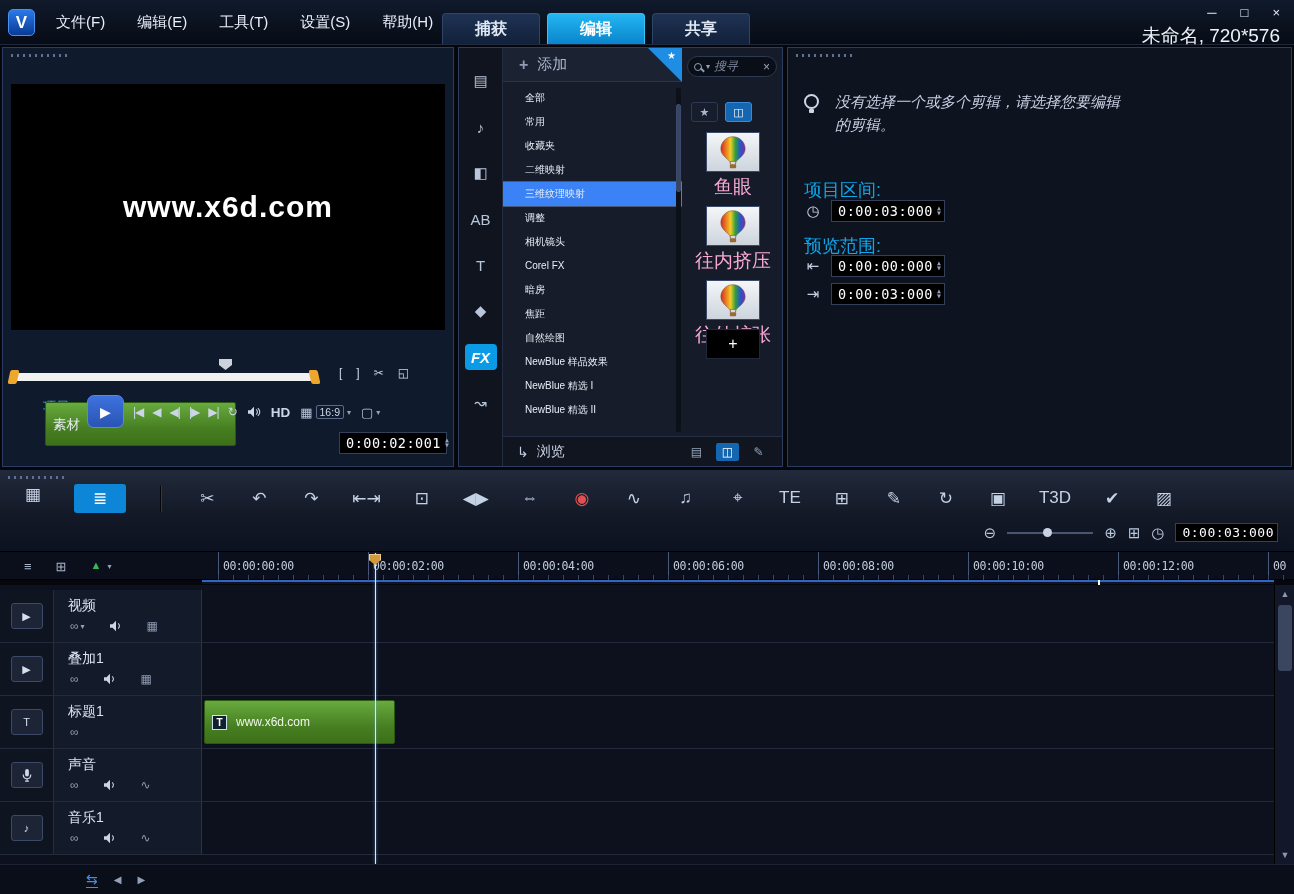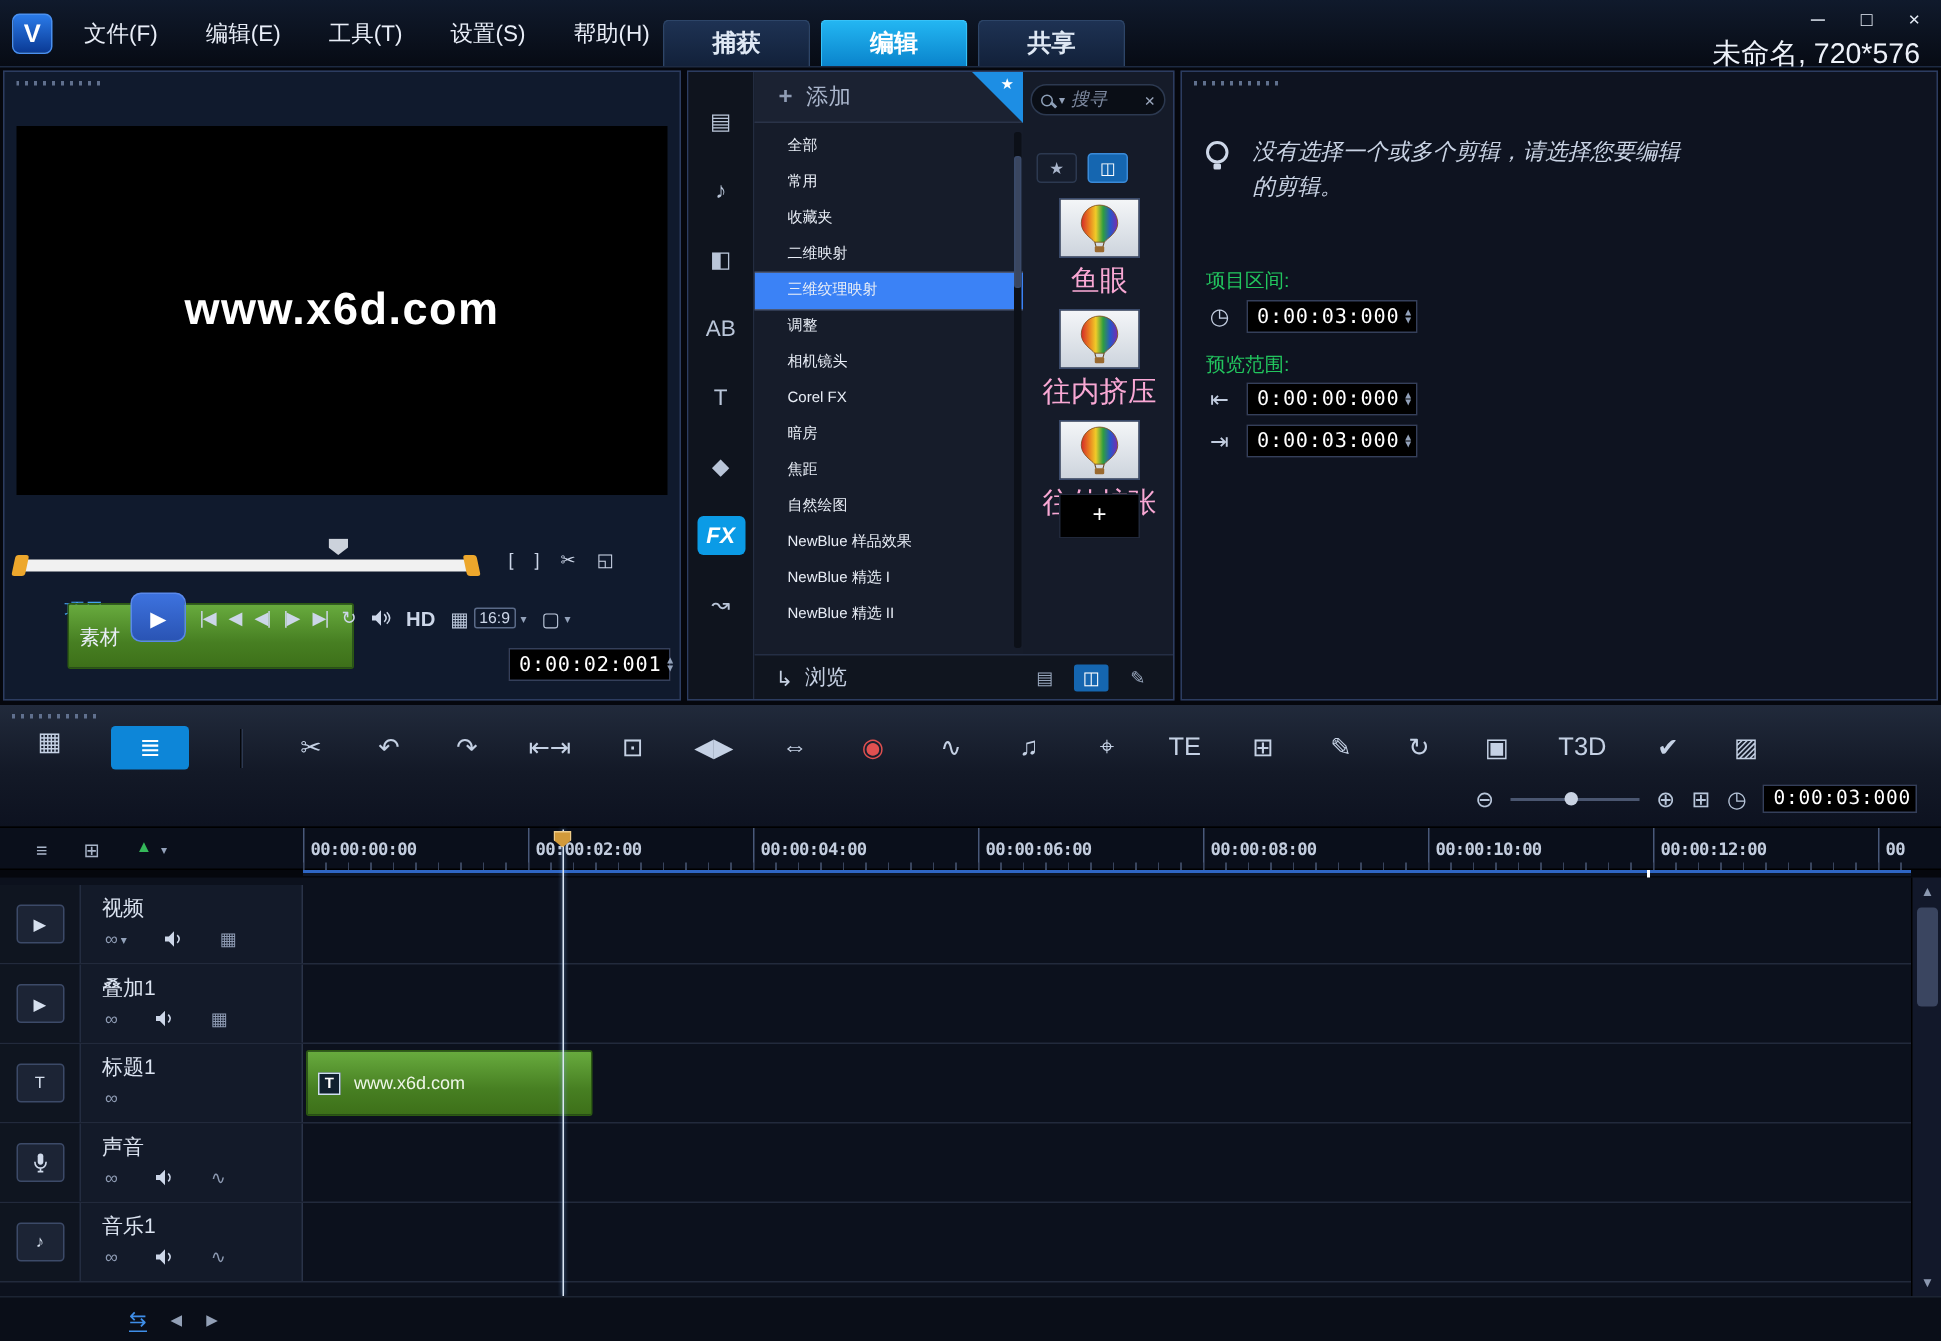--- a/index.html
+++ b/index.html
@@ -83,21 +83,21 @@
   .browse { display:flex; align-items:center; gap:8px; font-size:14px; color:#c6d0e2; }
   .footer-icons { display:flex; gap:8px; }
   .fbtn { width:23px; height:18px; display:flex; align-items:center; justify-content:center; font-size:12px; color:#98a6bc; border-radius:2px; }
   .fbtn.active { background:#1566b0; color:#fff; }
 
   
   .msg-row { position:absolute; left:16px; top:42px; display:flex; gap:16px; width:330px;font-style:italic; }
   .bulb { width:15px; height:15px; border:2px solid #cdd7e8; border-radius:50%; position:relative; flex:none; margin-top:4px; }
   .bulb::after { content:""; position:absolute; left:2.5px; bottom:-6px; width:5px; height:4px; background:#cdd7e8; border-radius:1px; }
   .msg { font-size:15px; line-height:23px; color:#c9d3e4; width:300px; }
-  .opt-label { position:absolute; left:16px; font-size:13px; color:#22c55e; }
+  .opt-label { position:absolute; left:16px; font-size:18px; color:#0ea5e9; }
   .opt-row { position:absolute; display:flex; align-items:center; gap:9px; }
   .opt-icn { font-size:15px; color:#c2cde0; width:18px; text-align:center; }
 
   
   #toolbar { position:absolute; left:0; top:470px; width:1294px; height:82px; background:linear-gradient(#212a3b,#131927 55%,#0d1220); border-bottom:1px solid #000; }
   .tb-icons { position:absolute; left:22px; top:14px; display:flex; align-items:center; gap:30px; }
   .tbi { min-width:22px; text-align:center; font-size:17px; color:#c5d1e4; white-space:nowrap; }
   .tbi.active { background:#0d86d8; border-radius:3px; padding:4px 19px; color:#fff; }
   .tbi.red { color:#e05050; }
   .tb-div { width:2px; height:26px; background:#04060a; border-right:1px solid #2c3850; margin:0 4px; }
@@ -105,21 +105,21 @@
   .zoom-g { font-size:15px; color:#b8c6da; }
   .slider { width:86px; height:2px; background:#4a5670; position:relative; }
   .slider .knob { position:absolute; left:36px; top:-4px; width:9px; height:9px; border-radius:50%; background:#c9d2e2; }
   .tl-tc { height:19px; font-size:13px; }
 
   
   #tl-head { position:absolute; left:0; top:552px; width:1294px; height:28px; background:#0a0f1b; border-bottom:1px solid #000; }
   .tl-corner { position:absolute; left:0; top:0; width:202px; height:28px; display:flex; align-items:center; gap:24px; padding-left:24px; }
   .hicon { font-size:13px; color:#a8b4c8; }
   .hicon.green { color:#35b85a; font-size:11px; }
-  .ruler { position:absolute; left:202px; top:0; width:1072px; height:28px; overflow:hidden; display:flex;font-weight:bold; }
+  .ruler { position:absolute; left:218px; top:0; width:1072px; height:28px; overflow:hidden; display:flex; }
   .ruler::after { content:""; position:absolute; left:0; bottom:0; width:100%; height:5px; background:repeating-linear-gradient(90deg,#39455e 0 1px,transparent 1px 15px); }
   .rlabel { flex:0 0 150px; font-size:11.5px; color:#c3cdde; padding:7px 0 0 4px; border-left:1px solid #49597a; font-family:"DejaVu Sans Mono", monospace; letter-spacing:-0.5px; }
   .blue-line { position:absolute; left:202px; top:580px; width:1072px; height:4px; background:#0d1525; border-top:2px solid #2f66c4; }
   .end-tick { position:absolute; left:896px; top:-2px; width:2px; height:6px; background:#fff; }
   #tracks { position:absolute; left:0; top:585px; width:1274px; height:279px; background:#0c111d; padding-top:5px; overflow:hidden; }
   .track-row { height:53px; border-bottom:1px solid #222a3c; display:flex; }
   .th { width:202px; background:#131a29; border-right:1px solid #2a3348; display:flex; }
   .ticon-cell { width:54px; border-right:1px solid #232c40; background:#0f1520; display:flex; align-items:center; justify-content:center; }
   .track-type { width:32px; height:26px; background:#1c2435; border:1px solid #3c4a68; border-radius:3px; display:flex; align-items:center; justify-content:center; color:#d5dfee; font-size:11px; }
   .tinfo { flex:1; padding:7px 0 0 14px; }

